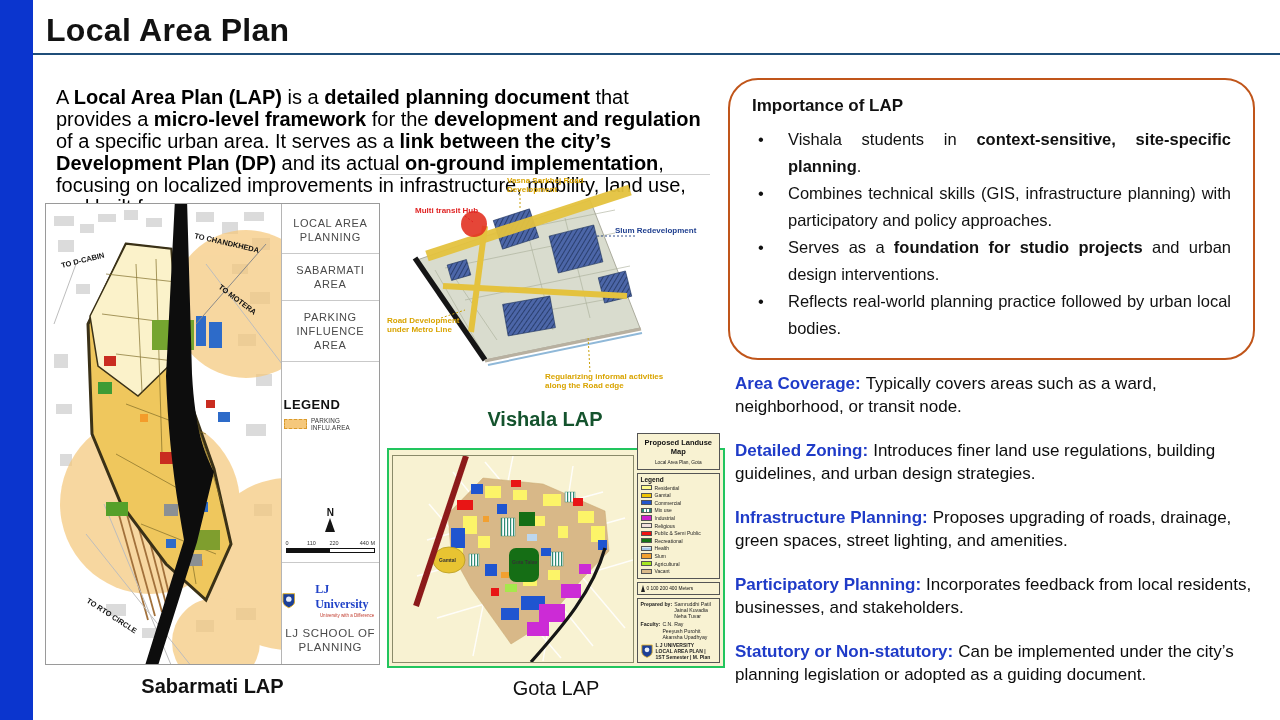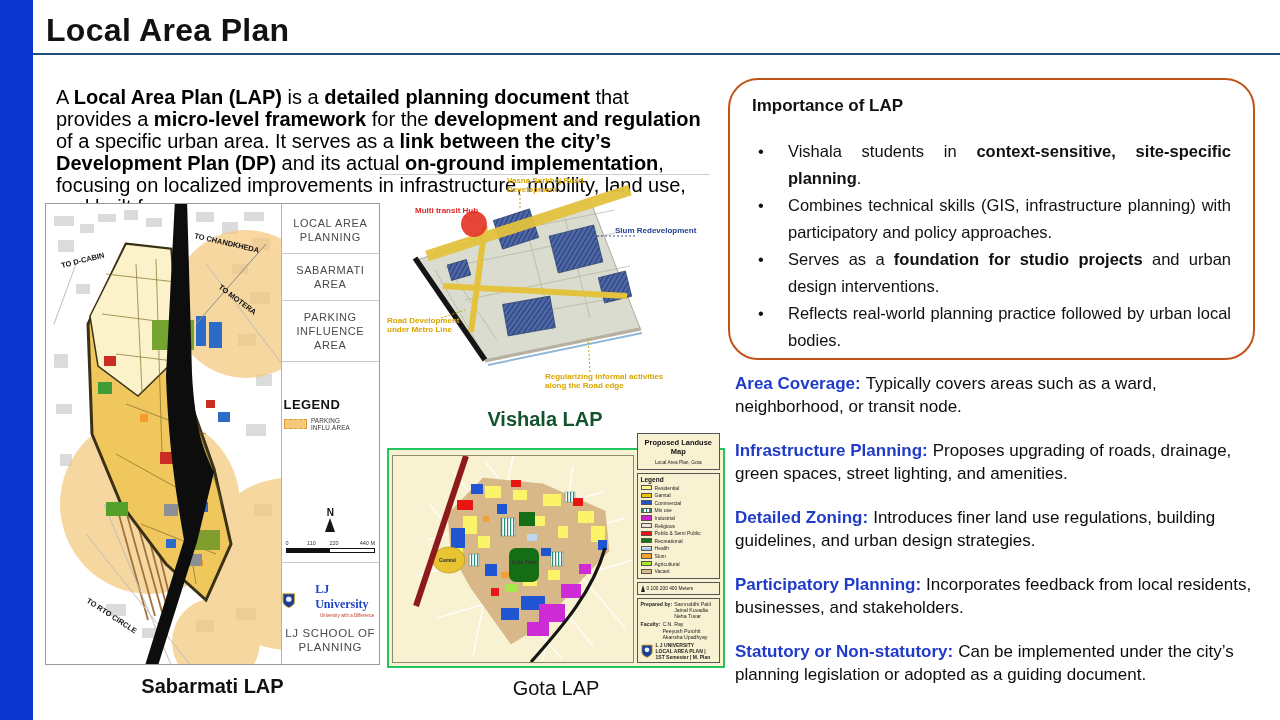--- a/index.html
+++ b/index.html
@@ -75,21 +75,21 @@
   .g-prep{flex:1;font-size:5.2px;line-height:6.2px;color:#222;}
   .g-kv{display:flex;gap:2px;margin-bottom:2px;}
   .g-k{font-weight:700;white-space:nowrap;}
   .g-org{display:flex;gap:3px;align-items:center;margin-top:2px;}
   .g-orgtxt{font-weight:700;font-size:5px;line-height:6px;}
   .gota-caption{margin-top:9px;text-align:center;font-weight:400;font-size:20px;color:#111;}
 
   
   .importance{position:absolute;left:728px;top:78px;width:527px;height:282px;border:2px solid #C0551A;
               border-radius:30px;box-sizing:border-box;padding:14px 22px 0 20px;}
-  .imp-title{font-size:17px;font-weight:700;margin:2px 0 22px 2px;}
+  .imp-title{font-size:17px;font-weight:700;margin:2px 0 10px 2px;}
   .imp-list{list-style:none;margin:0;padding:0;font-size:16.5px;line-height:27px;text-align:justify;}
   .imp-list li{position:relative;padding-left:38px;}
   .imp-list li::before{content:"\2022";position:absolute;left:8px;top:0;}
 
   
   .sections{position:absolute;left:735px;top:372px;width:524px;}
   .section{margin-bottom:21px;font-size:17px;line-height:23px;color:#0d0d0d;}
   .sec-label{color:#1F3BC8;font-weight:700;margin-right:5px;}
 
   svg text{font-family:"Liberation Sans",sans-serif;}
@@ -512,24 +512,24 @@
       <li><span><span>Serves as a </span><span class="b">foundation for studio projects</span><span> and urban design interventions.</span></span></li>
       <li><span><span>Reflects real-world planning practice followed by urban local bodies.</span></span></li>
     </ul>
   </div>
 
   <div class="sections">
       <div class="section">
       <span class="sec-label">Area Coverage:</span><span class="sec-text">Typically covers areas such as a ward, neighborhood, or transit node.</span>
     </div>
       <div class="section">
+      <span class="sec-label">Detailed Zoning:</span><span class="sec-text">Introduces finer land use regulations, building guidelines, and urban design strategies.</span>
+    </div>
+      <div class="section">
       <span class="sec-label">Infrastructure Planning:</span><span class="sec-text">Proposes upgrading of roads, drainage, green spaces, street lighting, and amenities.</span>
-    </div>
-      <div class="section">
-      <span class="sec-label">Detailed Zoning:</span><span class="sec-text">Introduces finer land use regulations, building guidelines, and urban design strategies.</span>
     </div>
       <div class="section">
       <span class="sec-label">Participatory Planning:</span><span class="sec-text">Incorporates feedback from local residents, businesses, and stakeholders.</span>
     </div>
       <div class="section">
       <span class="sec-label">Statutory or Non-statutory:</span><span class="sec-text">Can be implemented under the city’s planning legislation or adopted as a guiding document.</span>
     </div>
     </div>
 </div>
 

